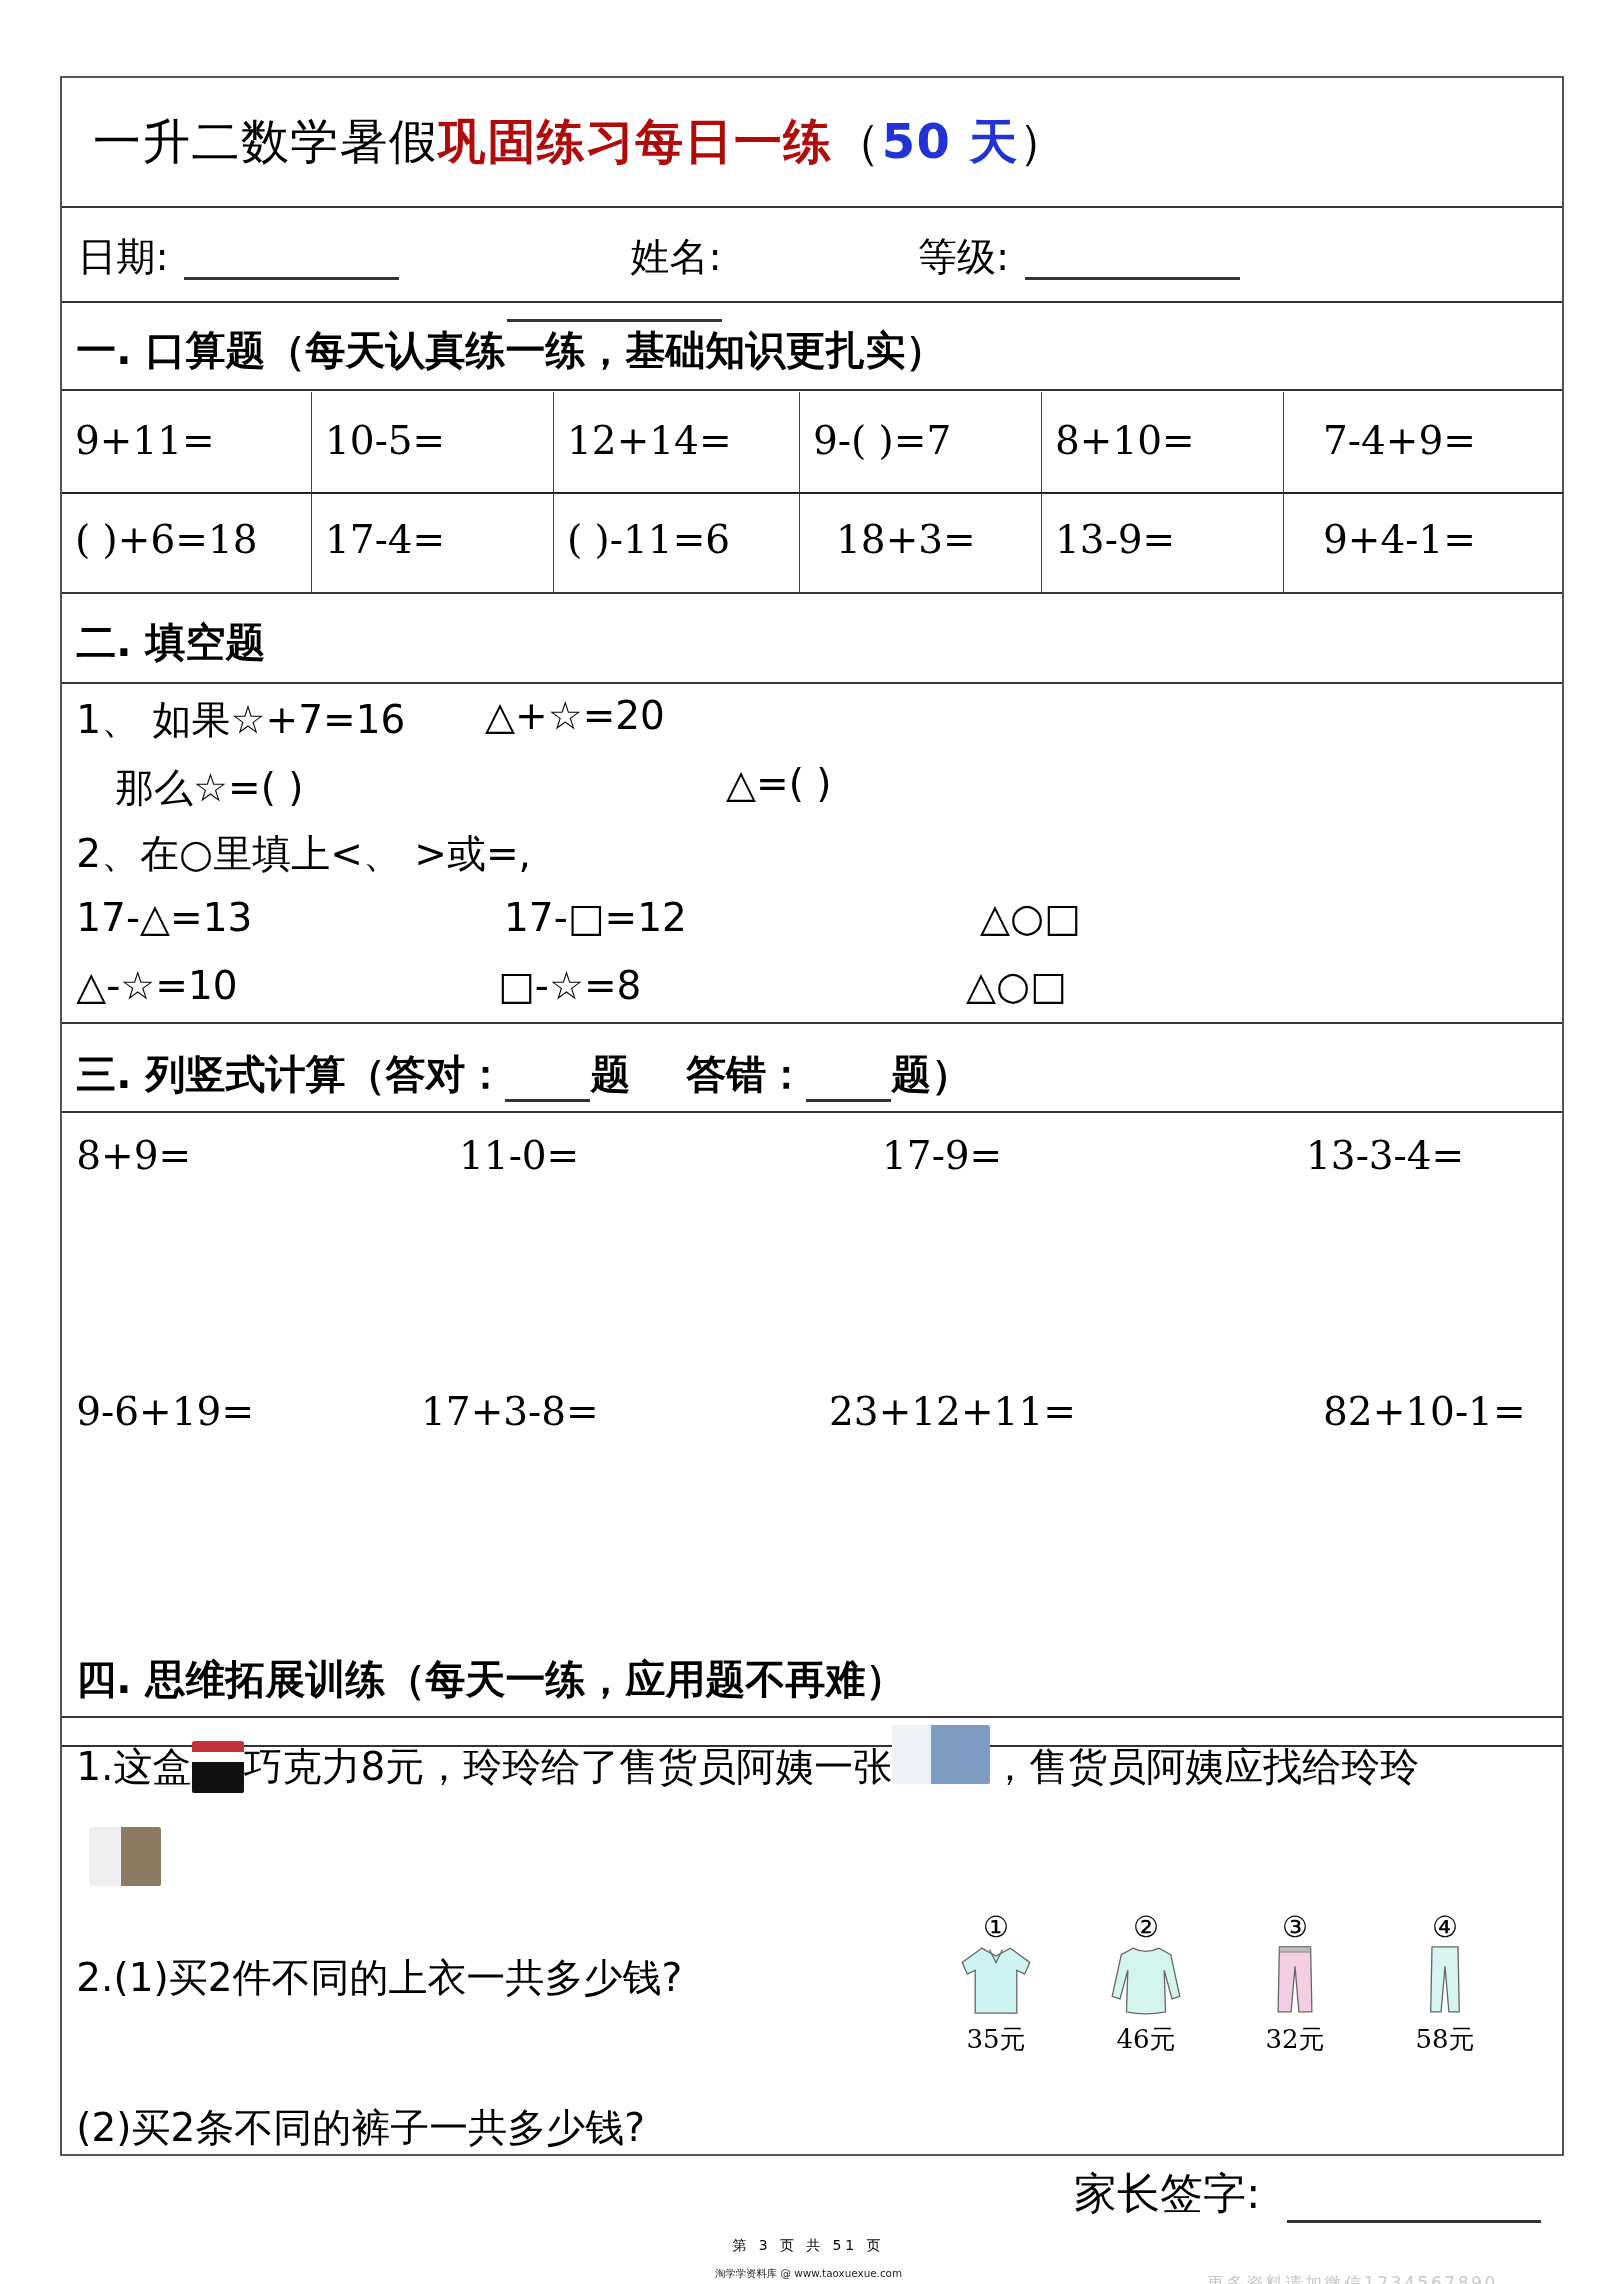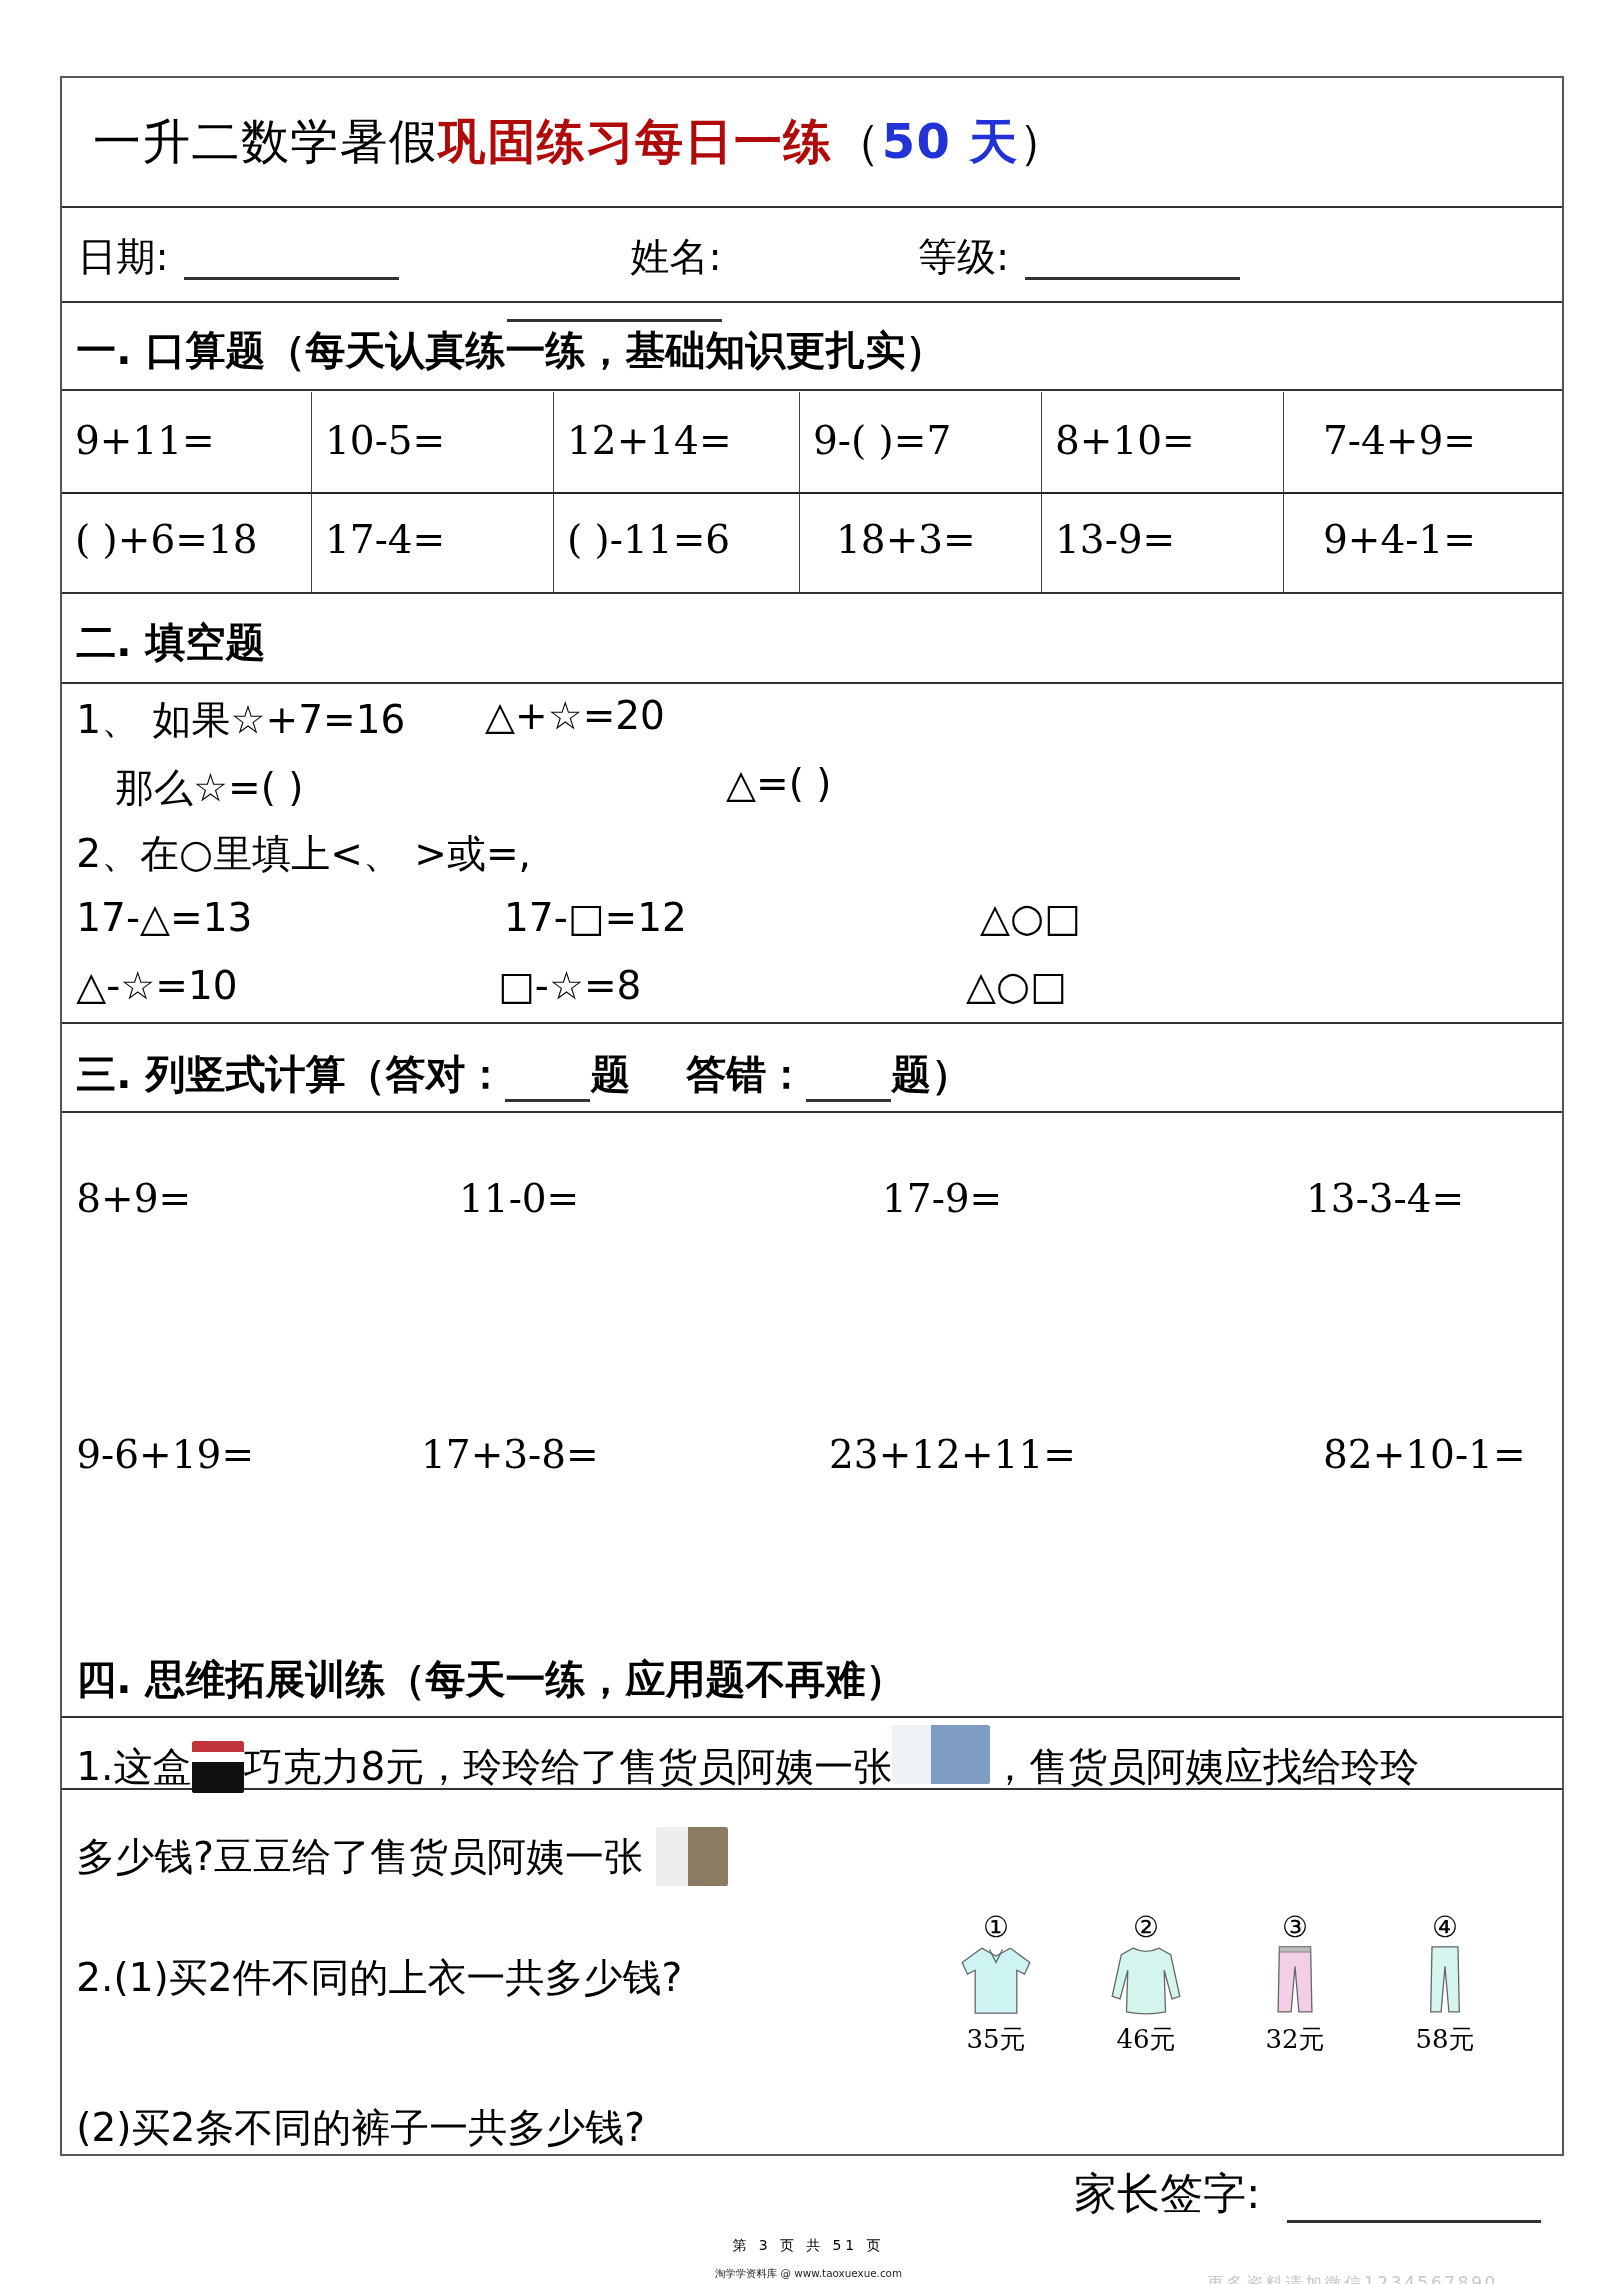--- a/index.html
+++ b/index.html
@@ -27,21 +27,21 @@
   .cell.r2 { top: 102px; height: 98px; padding-top: 23.4px; }
   .cell.last { border-right: none; }
   .s2h { top: 515px; height: 91px; }
   .s2h .sec-head { top: 22px; }
   .s2body { top: 606px; height: 340px; }
   .line { position: absolute; font-size: 39px; white-space: nowrap; font-family: "DejaVu Serif", serif; }
   .cjk { font-family: "DejaVu Sans", sans-serif; }
   .s3h { top: 947px; height: 88px; }
   .s3h .sec-head { top: 22px; }
   .uline { display: inline-block; width: 85px; border-bottom: 3.3px solid #333; height: 36px; vertical-align: bottom; }
-  .s3body { top: 1035px; height: 634px; margin-top: 43px; }
+  .s3body { top: 1035px; height: 634px; }
   .s4h { top: 1552px; height: 88px; }
   .s4h .sec-head { top: 22px; }
   .s4body { top: 1640px; height: 440px; border-bottom: none; }
   .pic { display: inline-block; vertical-align: middle; border-radius: 2.6px; }
   .clothes { position: absolute; left: 882px; top: 192px; width: 576px; height: 156px; }
   .cloth { position: absolute; top: 0; width: 104px; text-align: center; }
   .cloth .num { font-size: 29px; font-family: "DejaVu Serif", serif; }
   .cloth .price { font-size: 26px; font-family: "DejaVu Serif", serif; margin-top: 3.9px; }
   .sign { position: absolute; left: 1074px; top: 2165px; font-size: 43px; white-space: nowrap; display: flex; align-items: flex-end; }
   .footer-page { position: absolute; left: 0; width: 1617px; top: 2237px; text-align: center; font-size: 14px; letter-spacing: 3.9px; }
@@ -135,21 +135,20 @@
 
   <div class="row s4body">
     <div class="line cjk" style="left:14.3px;top:22px;display:flex;align-items:center;">
       <span>1.这盒</span>
       <span class="pic" style="width:52px;height:52px;background:linear-gradient(#c0343a 0 22%, #fff 22% 40%, #111 40%);"></span>
       <span>巧克力8元，玲玲给了售货员阿姨一张</span>
       <span class="pic" style="width:98px;height:59px;margin-top:-26px;background:linear-gradient(90deg,#eef2f6 0 40%,#7e9cc2 40% 100%);"></span>
       <span>，售货员阿姨应找给玲玲</span>
     </div>
     <div class="line cjk" style="left:14.3px;top:109px;display:flex;align-items:center;">
-      <span>多少钱?豆豆给了售货员阿姨一张</span>
       <span class="pic" style="width:72px;height:59px;margin:0 13px;background:linear-gradient(90deg,#eee 0 45%,#8a7b62 45% 100%);"></span>
     </div>
 
     <div class="line cjk" style="left:14.3px;top:233px;">2.(1)买2件不同的上衣一共多少钱?</div>
     <div class="line cjk" style="left:14.3px;top:383px;">(2)买2条不同的裤子一共多少钱?</div>
 
     <div class="clothes">
       <div class="cloth" style="left:0;">
         <div class="num">①</div>
         <svg width="78" height="72" viewBox="0 0 120 110">

